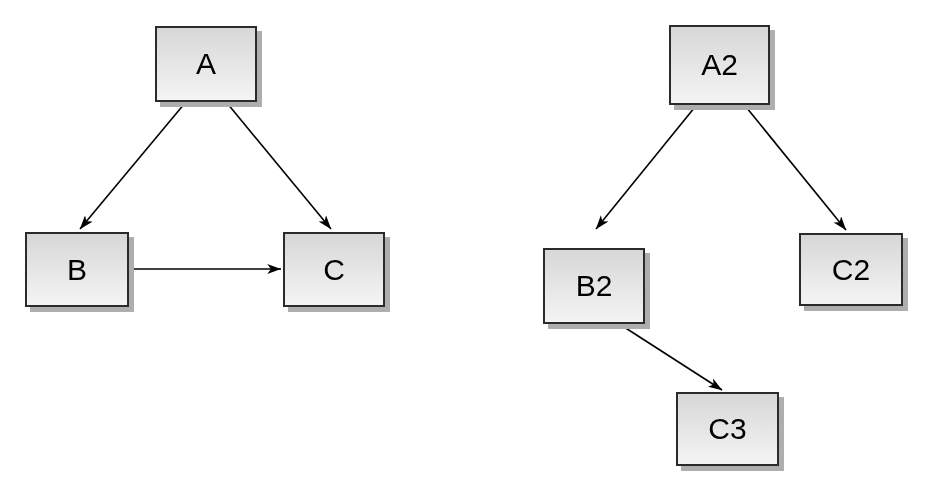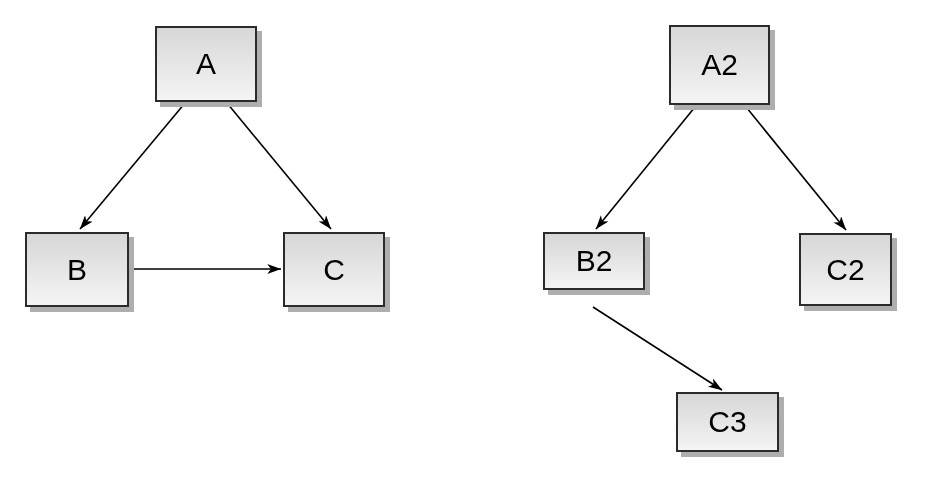--- a/index.html
+++ b/index.html
@@ -66,22 +66,22 @@
     </div>
     <div class="node" style="left: 25px; top: 232px; width: 104px; height: 75px; background: linear-gradient(rgb(215, 215, 215), rgb(244, 244, 244)); border-color: rgb(43, 43, 43); box-shadow: rgb(174, 174, 174) 5px 5px 0px 0px;">
       <span class="node-label" style="color: rgb(0, 0, 0);">B</span>
     </div>
     <div class="node" style="left: 283px; top: 232px; width: 102px; height: 75px; background: linear-gradient(rgb(215, 215, 215), rgb(244, 244, 244)); border-color: rgb(43, 43, 43); box-shadow: rgb(174, 174, 174) 5px 5px 0px 0px;">
       <span class="node-label" style="color: rgb(0, 0, 0);">C</span>
     </div>
     <div class="node" style="left: 669px; top: 25px; width: 101px; height: 80px; background: linear-gradient(rgb(215, 215, 215), rgb(244, 244, 244)); border-color: rgb(43, 43, 43); box-shadow: rgb(174, 174, 174) 5px 5px 0px 0px;">
       <span class="node-label" style="color: rgb(0, 0, 0);">A2</span>
     </div>
-    <div class="node" style="left: 543px; top: 232px; width: 102px; height: 58px; background: linear-gradient(rgb(215, 215, 215), rgb(244, 244, 244)); border-color: rgb(43, 43, 43); box-shadow: rgb(174, 174, 174) 5px 5px 0px 0px;">
+    <div class="node" style="left: 543px; top: 248px; width: 102px; height: 76px; background: linear-gradient(rgb(215, 215, 215), rgb(244, 244, 244)); border-color: rgb(43, 43, 43); box-shadow: rgb(174, 174, 174) 5px 5px 0px 0px;">
       <span class="node-label" style="color: rgb(0, 0, 0);">B2</span>
     </div>
-    <div class="node" style="left: 799px; top: 233px; width: 93px; height: 73px; background: linear-gradient(rgb(215, 215, 215), rgb(244, 244, 244)); border-color: rgb(43, 43, 43); box-shadow: rgb(174, 174, 174) 5px 5px 0px 0px;">
+    <div class="node" style="left: 799px; top: 233px; width: 104px; height: 73px; background: linear-gradient(rgb(215, 215, 215), rgb(244, 244, 244)); border-color: rgb(43, 43, 43); box-shadow: rgb(174, 174, 174) 5px 5px 0px 0px;">
       <span class="node-label" style="color: rgb(0, 0, 0);">C2</span>
     </div>
-    <div class="node" style="left: 676px; top: 392px; width: 103px; height: 60px; background: linear-gradient(rgb(215, 215, 215), rgb(244, 244, 244)); border-color: rgb(43, 43, 43); box-shadow: rgb(174, 174, 174) 5px 5px 0px 0px;">
+    <div class="node" style="left: 676px; top: 392px; width: 103px; height: 74px; background: linear-gradient(rgb(215, 215, 215), rgb(244, 244, 244)); border-color: rgb(43, 43, 43); box-shadow: rgb(174, 174, 174) 5px 5px 0px 0px;">
       <span class="node-label" style="color: rgb(0, 0, 0);">C3</span>
     </div>
   </div>
 
 </body></html>

